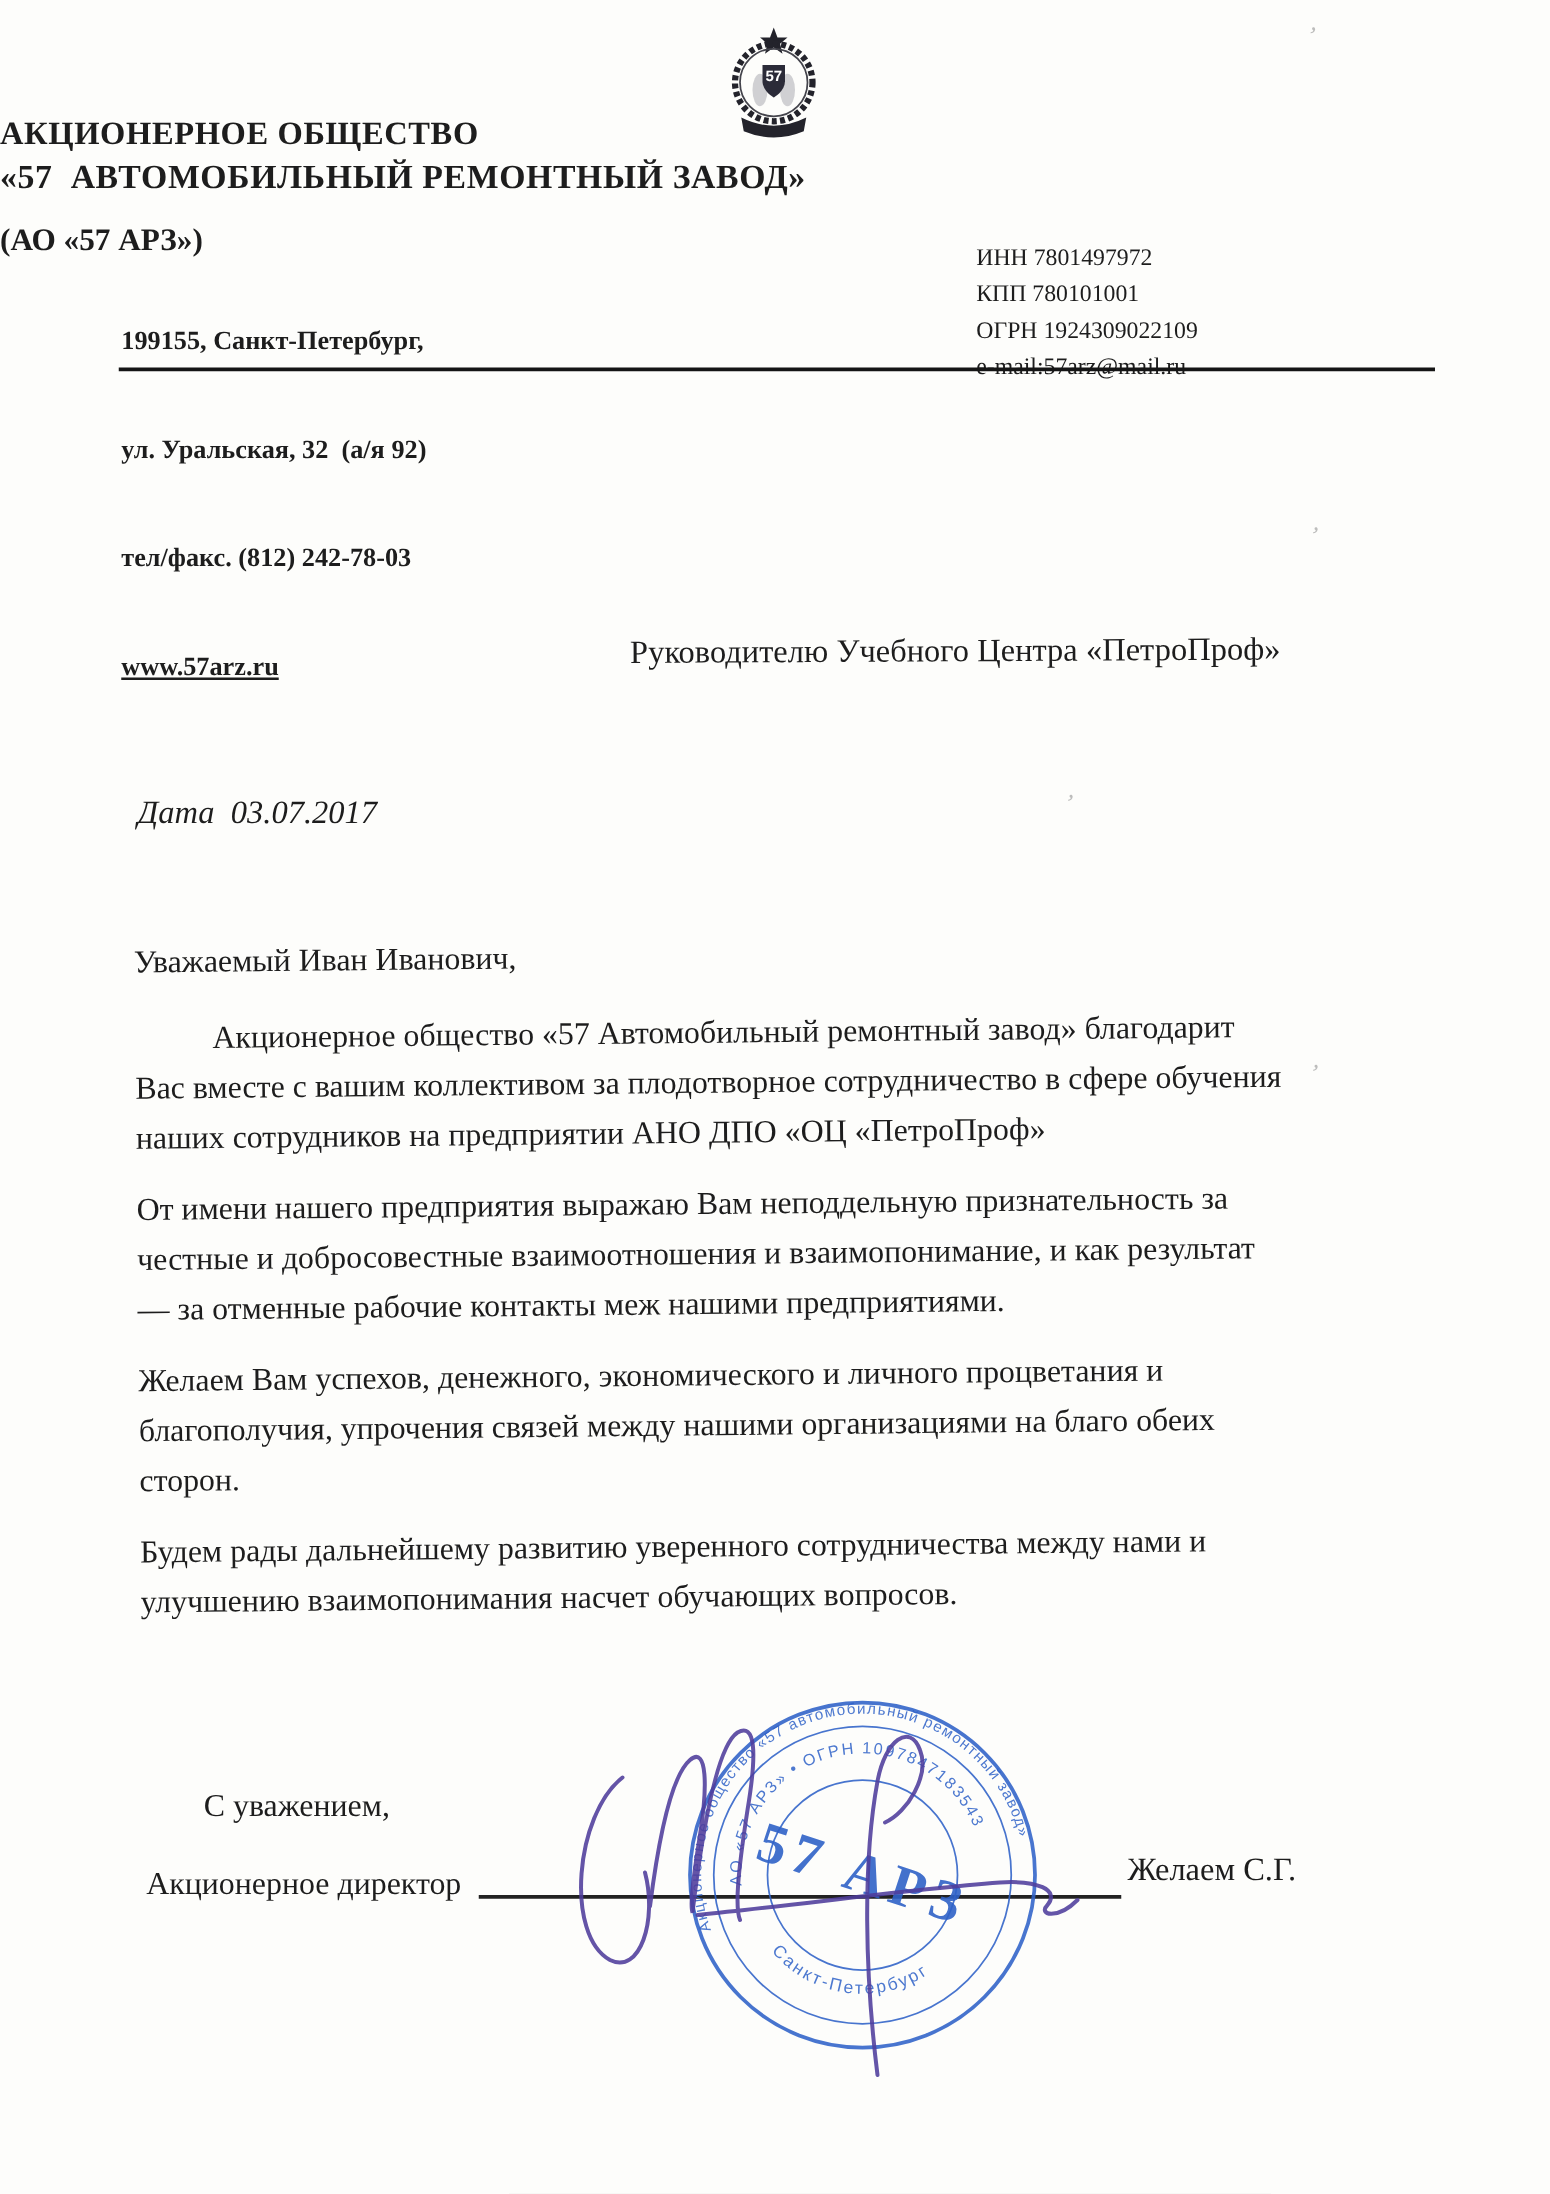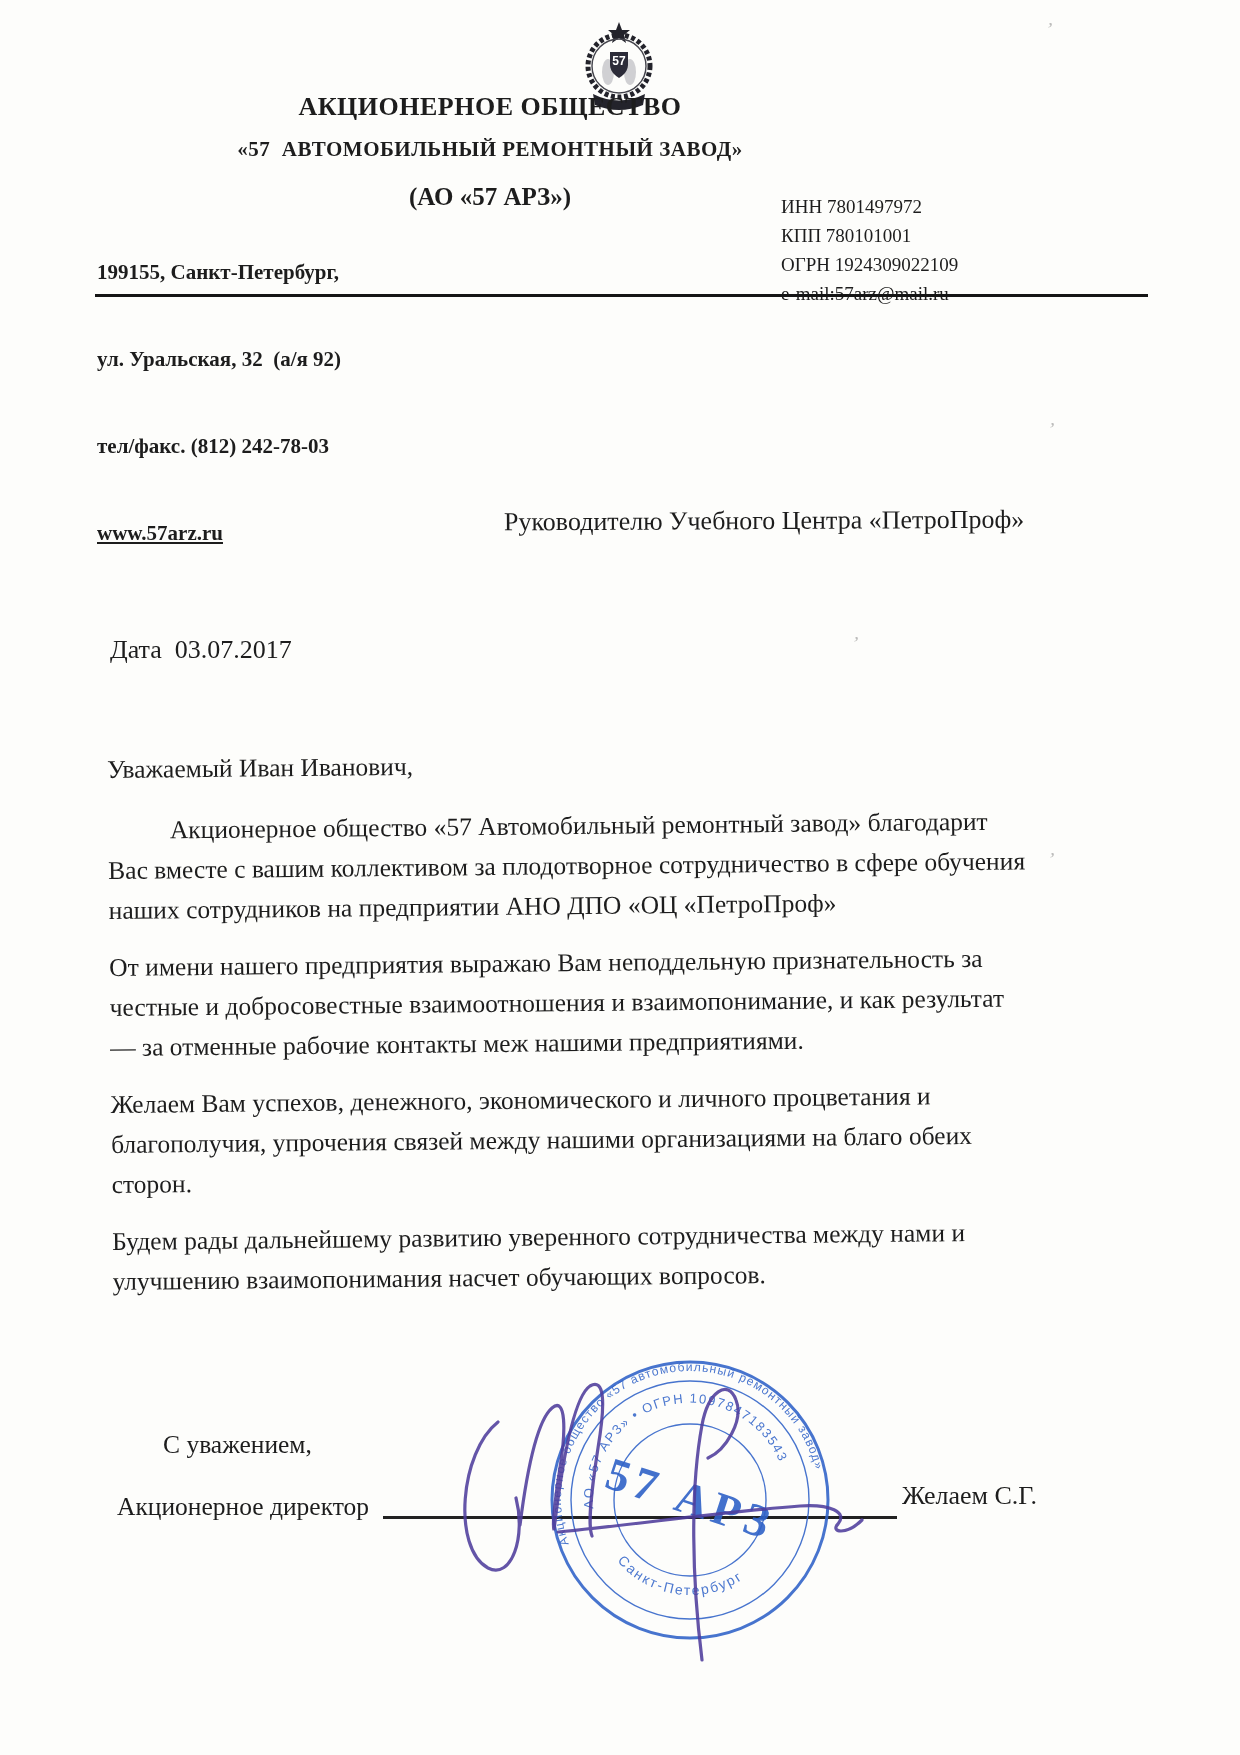--- a/index.html
+++ b/index.html
@@ -8,31 +8,31 @@
     position:relative;
     width:1240px;height:1755px;
     margin:0 auto;
     background:#fdfdfb;
     overflow:hidden;
     font-family:"Liberation Serif","DejaVu Serif",serif;
     color:#1d1d1d;
   }
   
   .logo{position:absolute;left:560px;top:20px;width:118px;height:100px;}
-  .org-title{position:absolute;left:0;top:90px;width:980px;text-align:center;line-height:1.32;}
+  .org-title{position:absolute;left:0;top:90px;width:980px;text-align:left;line-height:1.32;}
   .org-title .l1{font-size:26px;font-weight:bold;letter-spacing:.5px;}
-  .org-title .l2{font-size:21px;font-weight:bold;letter-spacing:.5px;white-space:pre-wrap;margin-top:12px;}
+  .org-title .l2{font-size:27px;font-weight:bold;letter-spacing:.5px;white-space:pre-wrap;}
   .org-title .l3{font-size:25px;font-weight:bold;margin-top:16px;}
   .contacts-left{position:absolute;left:97px;top:200px;font-size:21px;line-height:29px;white-space:pre-wrap;font-weight:bold;}
   .contacts-left .site{text-decoration:underline;}
   .contacts-right{position:absolute;left:781px;top:192px;font-size:19px;line-height:29px;}
   .header-rule{position:absolute;left:95px;top:294px;width:1053px;height:3px;background:#151515;}
   
   .addressee{position:absolute;right:216px;top:506px;font-size:26px;transform:rotate(-.3deg);}
-  .date-line{position:absolute;left:110px;top:635px;font-size:26px;white-space:pre-wrap;}
+  .date-line{position:absolute;left:110px;top:635px;font-size:26px;white-space:pre-wrap;font-style:italic;}
   .body-col{position:absolute;left:107px;top:750px;width:924px;font-size:25.5px;line-height:40px;transform:rotate(-.6deg);transform-origin:left top;}
   .body-col .salutation{margin:0 0 21px 0;}
   .body-col p{margin:0 0 17px 0;white-space:normal;}
   .body-col p.indent{text-indent:62px;}
   .closing{position:absolute;left:117px;top:1430px;font-size:25.5px;margin-left:46px;}
   .sig-title{position:absolute;left:117px;top:1492px;font-size:25.5px;}
   .sig-line{position:absolute;left:383px;top:1516px;width:514px;height:3px;background:#222;z-index:1;}
   .sig-name{position:absolute;left:902px;top:1481px;font-size:26px;}
   .stamp-wrap{position:absolute;left:440px;top:1340px;width:580px;height:340px;z-index:2;pointer-events:none;}
   

